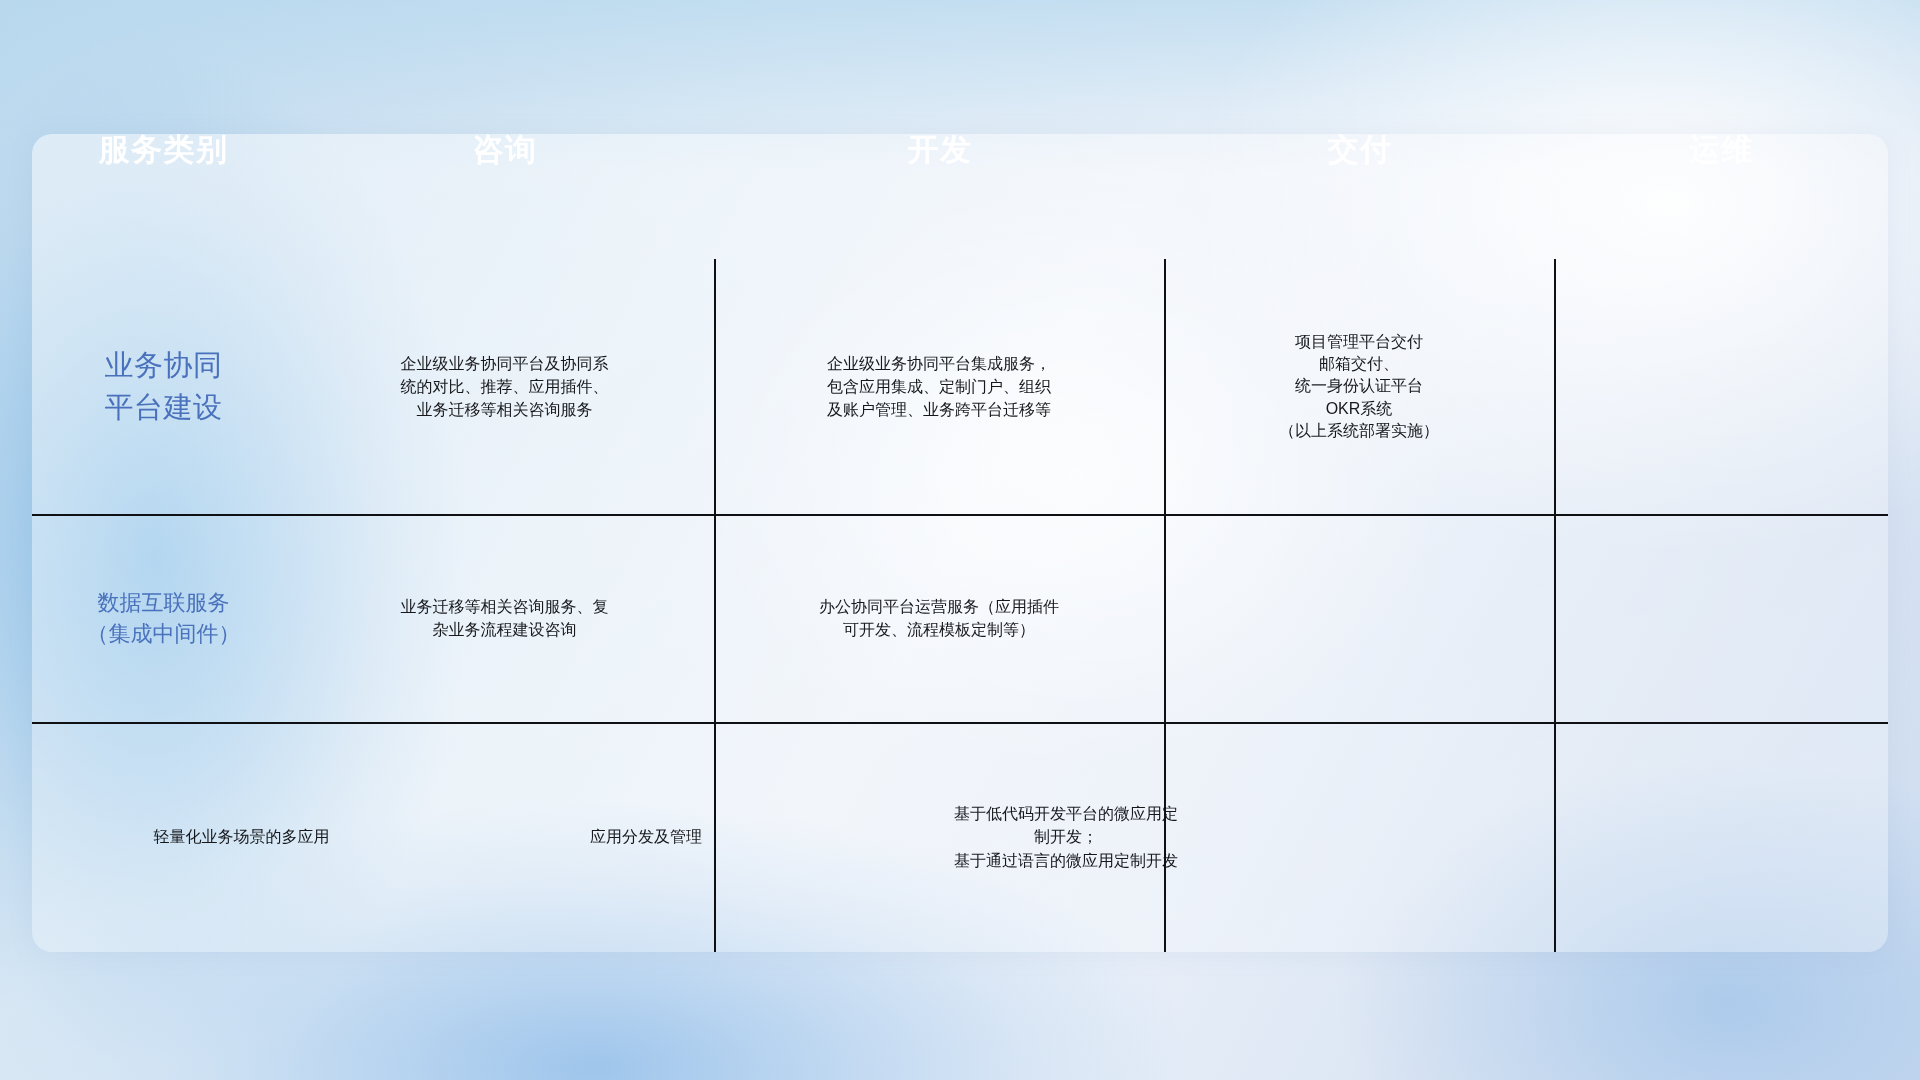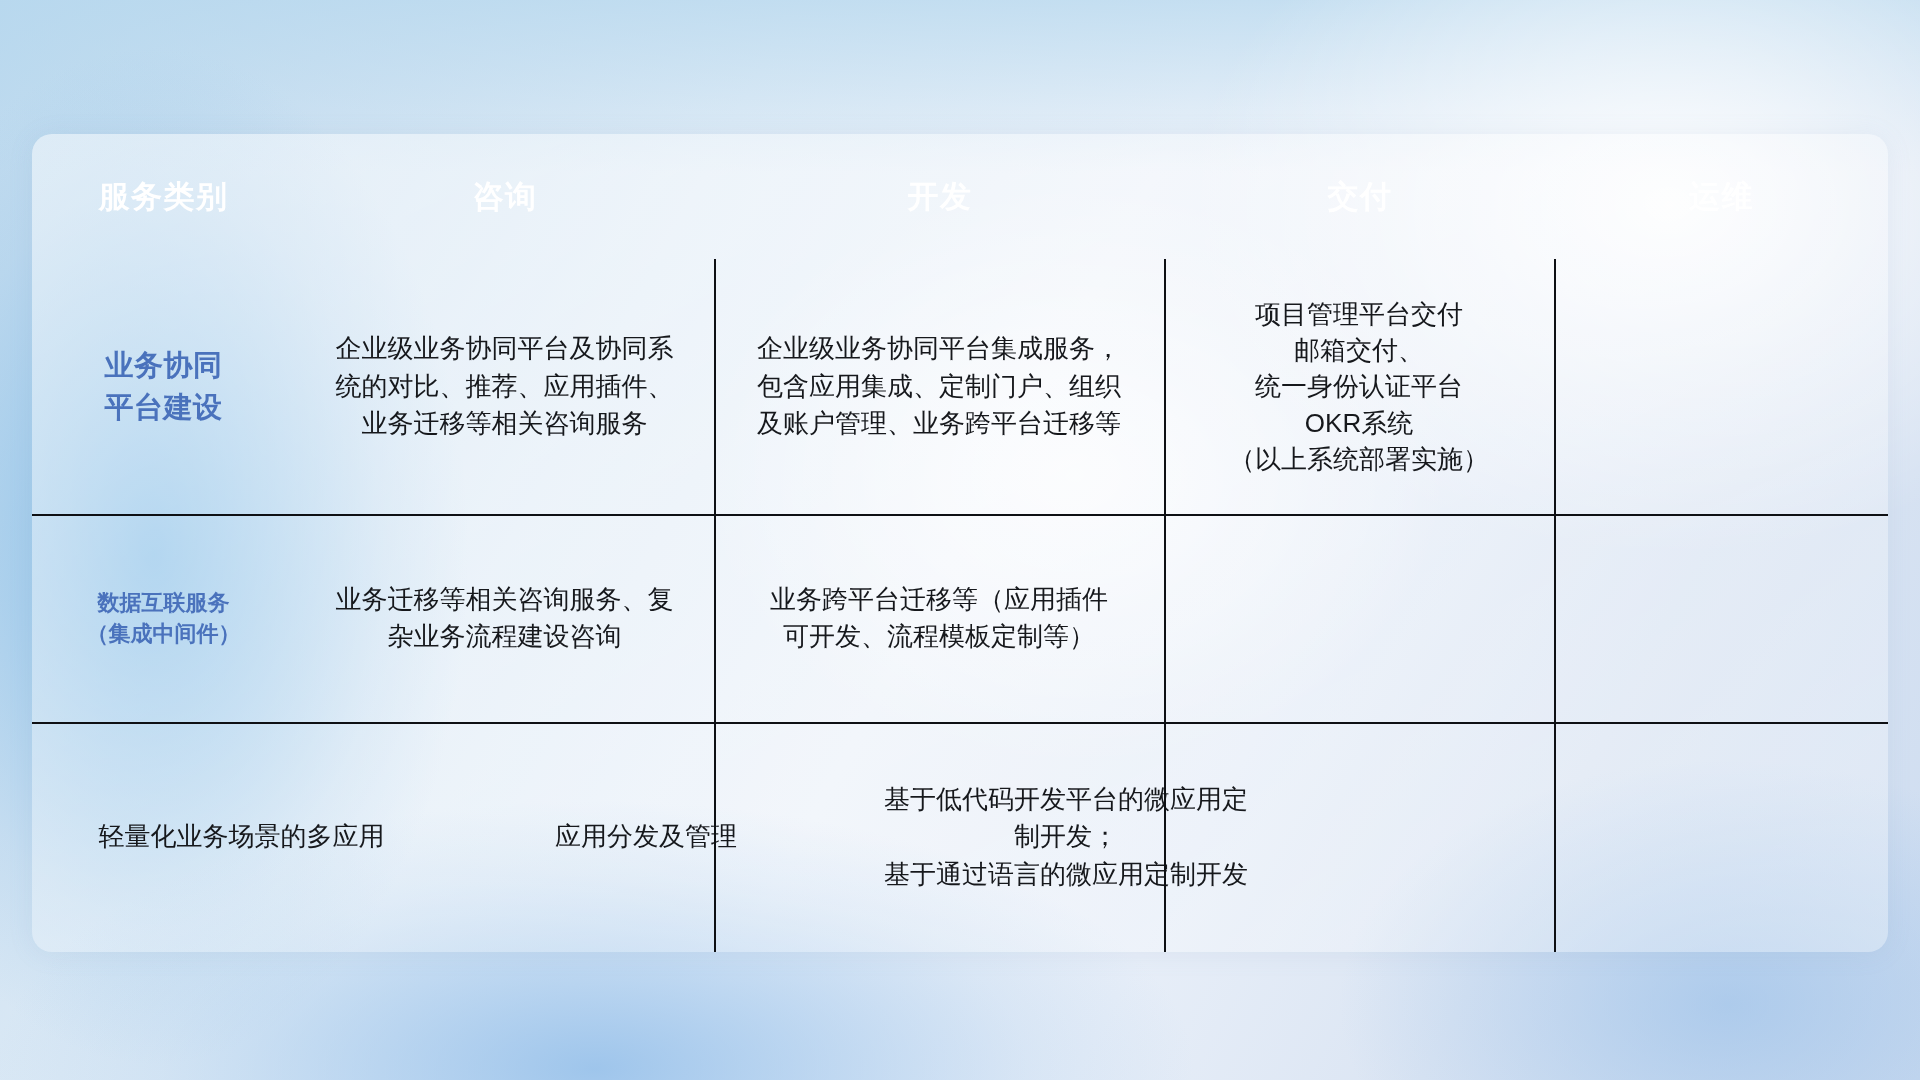--- a/index.html
+++ b/index.html
@@ -96,21 +96,20 @@
         #c4052e 16%,
         #b01a44 27%,
         #9c3060 40%,
         #8a4580 52%,
         #7а5597 58%,
         #6c5fa8 66%,
         #4f6ab6 80%,
         #4a6cb5 92%,
         #4b6db4 100%);
     display: flex;
-    align-items: center;
     z-index: 3;
   }
   #table-header .hcell {
     color: #ffffff;
     font-weight: bold;
     font-size: 31px;
     letter-spacing: 1.5px;
     text-align: center;
     line-height: 1;
     white-space: nowrap;
@@ -171,31 +170,31 @@
     padding: 6px 14px;
   }
   .c1 { width: 263px; }
   .c2 { width: 419px; }
   .c3 { width: 450px; }
   .c4 { width: 390px; }
   .c5 { width: 334px; }
 
   .cat-label {
     color: #4a72bc;
-    font-weight: bold;
+    font-weight: normal;
     font-size: 29px;
     line-height: 1.42;
     letter-spacing: 0.5px;
     white-space: pre-line;
   }
   .cat-label.narrow { font-size: 22px; letter-spacing: 0px; }
 
   .body-text {
     color: #16181c;
-    font-size: 26px;
+    font-size: 16px;
     line-height: 1.44;
     white-space: pre-line;
     font-weight: 400;
   }
   .body-text.lines5 { line-height: 1.40; }
 </style>
 </head>
 <body>
 
 <div id="bg-base">
@@ -246,21 +245,21 @@
     <div class="row" id="row-1">
       <div class="cell c1">
         <span class="cat-label narrow">数据互联服务
 （集成中间件）</span>
       </div>
       <div class="cell c2">
         <span class="body-text">业务迁移等相关咨询服务、复
 杂业务流程建设咨询</span>
       </div>
       <div class="cell c3">
-        <span class="body-text">业务跨平台迁移等（应用插件
+        <span class="body-text">办公协同平台运营服务（应用插件
 可开发、流程模板定制等）</span>
       </div>
       <div class="cell c4">
         <span class="body-text"></span>
       </div>
       <div class="cell c5">
         <span class="body-text"></span>
       </div>
     </div>
 

